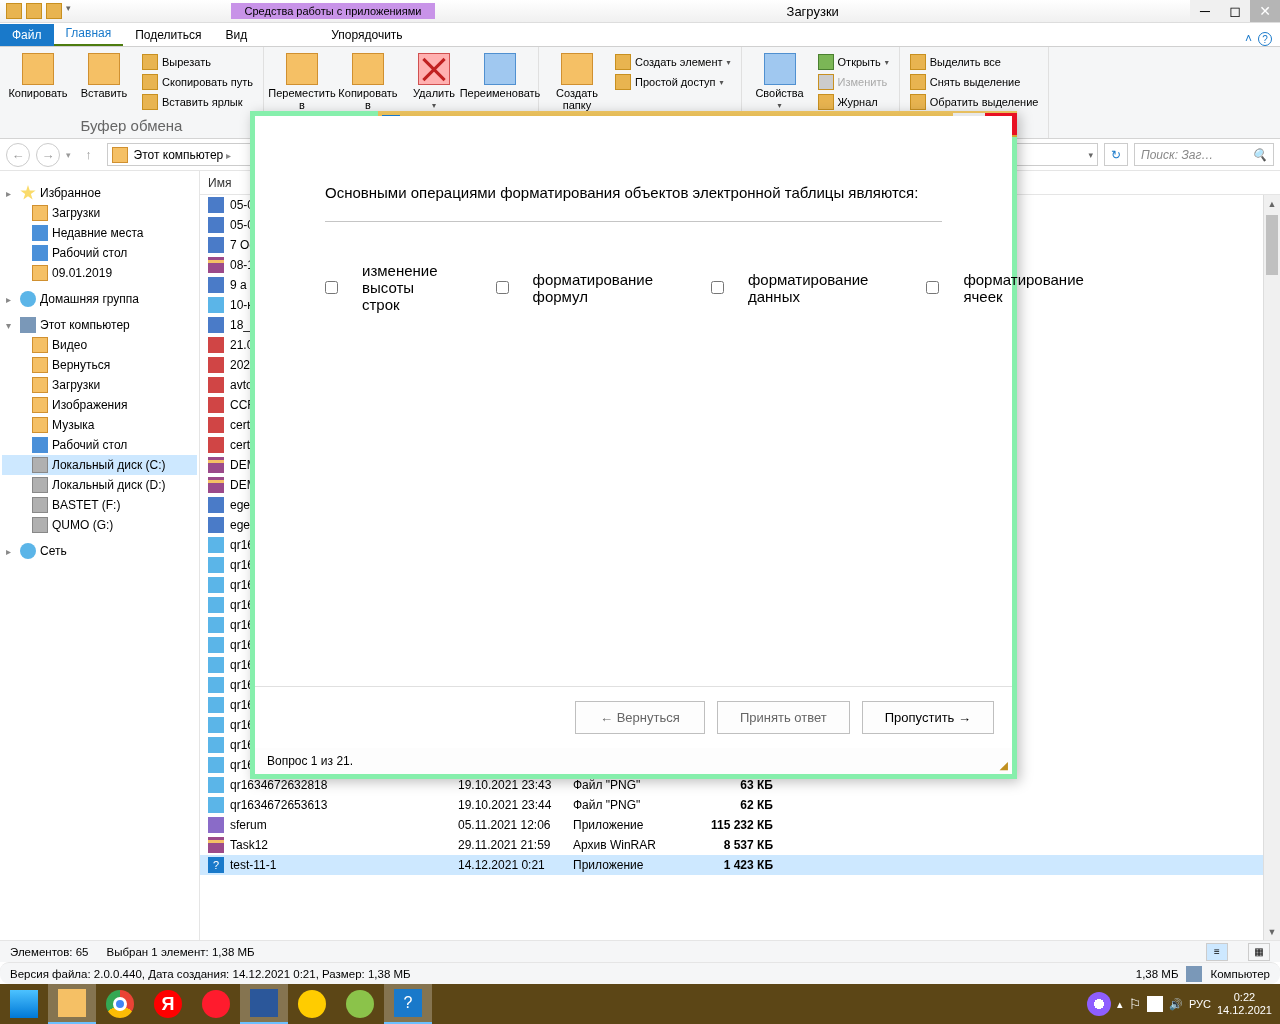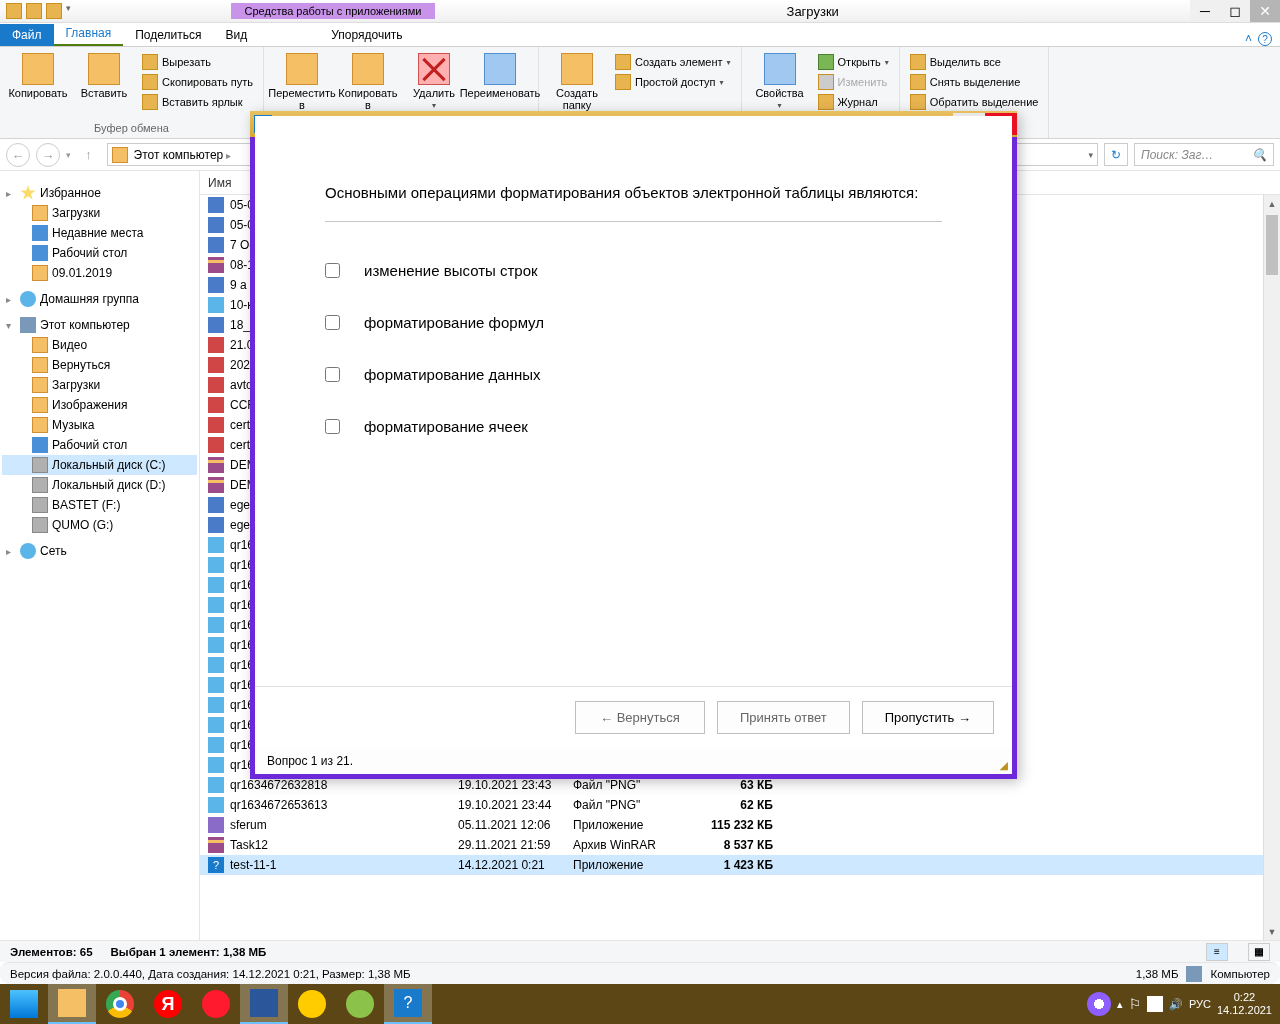--- a/index.html
+++ b/index.html
@@ -20,21 +20,21 @@
 .ribbon-tab { padding: 4px 12px; font-size: 12px; cursor: default; }
 .ribbon-tab.file { background: #1979ca; color: #fff; }
 .ribbon-tab.active { border-bottom: 2px solid #4d7c0f; color: #1979ca; }
 .ribbon-tabs .help { margin-left: auto; padding-right: 8px; color: #1979ca; display:flex; gap:6px; align-items:center;}
 .helpcir{width:14px;height:14px;border:1px solid #1979ca;border-radius:50%;display:flex;align-items:center;justify-content:center;font-size:10px;}
 
 
 .ribbon { height: 92px; background: #f5f6f7; border-bottom: 1px solid #d4d4d4; display: flex; font-size: 11px; }
 .ribbon-group { border-right: 1px solid #e0e0e0; padding: 2px 6px; display: flex; flex-direction: column; }
 .ribbon-group .items { display: flex; gap: 2px; flex: 1; align-items: flex-start; }
-.ribbon-group .label { text-align: center; font-size: 11px; color: #666; padding: 2px 0; }
+.ribbon-group .label { text-align: center; font-size: 15px; color: #666; padding: 2px 0; }
 .rbig { display: flex; flex-direction: column; align-items: center; width: 64px; padding-top: 4px; gap: 2px; }
 .rbig .ico { width: 32px; height: 32px; background: #f5c065; border: 1px solid #d09030; }
 .rbig.red .ico { background:#ffb0b0; border-color:#d05050; position:relative;}
 .rbig.red .ico:before,.rbig.red .ico:after{content:"";position:absolute;width:100%;height:3px;background:#c02020;top:14px;left:0;}
 .rbig.red .ico:before{transform:rotate(45deg);} .rbig.red .ico:after{transform:rotate(-45deg);}
 .rbig.blue .ico{background:#a0c8f0;border-color:#5090d0;}
 .rbig span { text-align: center; line-height: 1.1; }
 .rcol { display: flex; flex-direction: column; gap: 2px; padding-top: 4px; }
 .rline { display: flex; align-items: center; gap: 4px; padding: 1px 4px; white-space: nowrap; }
 .rline .sico { width: 16px; height: 16px; background: #e8b450; border: 1px solid #c89020; flex-shrink: 0; }
@@ -75,21 +75,21 @@
 .frow .fico { width: 16px; height: 16px; margin-right: 6px; flex-shrink: 0;}
 .fico.doc{background:#4a7bc8;} .fico.rar{background:#9b4a8a;position:relative;} .fico.rar:after{content:"";position:absolute;top:3px;left:0;width:100%;height:3px;background:#f5c065;}
 .fico.pdf{background:#d04545;} .fico.png{background:#5bb5e8;} .fico.exe{background:#8a6bc8;} .fico.q{background:#1979ca;color:#fff;font-size:11px;display:flex;align-items:center;justify-content:center;}
 .frow .c1{width:228px;white-space:nowrap;overflow:hidden;} .frow .c2{width:115px;} .frow .c3{width:120px;} .frow .c4{width:80px;text-align:right;font-weight:bold;}
 
 .scroll-v { position:absolute; right:0; top:24px; bottom:0; width:17px; background:#f0f0f0; border-left:1px solid #ddd;}
 .scroll-v .thumb{position:absolute;top:20px;left:2px;right:2px;height:60px;background:#c0c0c0;}
 .scroll-v .arr{height:17px;display:flex;align-items:center;justify-content:center;font-size:9px;color:#666;}
 
 
-.statusbar { height: 22px; background: #f5f6f7; border-top: 1px solid #e5e5e5; display: flex; align-items: center; padding: 0 10px; font-size: 11.5px; gap: 18px; font-weight: bold; }
+.statusbar { height: 22px; background: #f5f6f7; border-top: 1px solid #e5e5e5; display: flex; align-items: center; padding: 0 10px; font-size: 11.5px; gap: 18px; }
 .statusbar .spacer{flex:1;}
 .statusbar .view{width:22px;height:18px;border:1px solid #ccc;margin-left:2px;display:flex;align-items:center;justify-content:center;font-size:10px;}
 .statusbar .view.active{background:#cde8ff;}
 .statusicon{width:16px;height:16px;background:#7a98b8;}
 
 .detailbar { height: 22px; background: #f5f6f7; border-top: 1px solid #e5e5e5; display: flex; align-items: center; padding: 0 10px; font-size: 11.5px; justify-content:space-between;border-radius:9px;}
 .detailbar .right{display:flex;align-items:center;gap:8px;}
 
 
 .taskbar { height: 40px; background: #5c4616; display: flex; align-items: center; position: absolute; bottom: 0; left: 0; right: 0; }
@@ -105,33 +105,33 @@
 .taskico.word{background:#2b579a;}
 .taskico.ybr{background:#ffcc00;border-radius:50%;}
 .taskico.dot{background:#8bc34a;border-radius:50%;}
 .taskico.q{background:#1979ca;color:#fff;display:flex;align-items:center;justify-content:center;font-size:16px;}
 .tray{margin-left:auto;display:flex;align-items:center;gap:6px;padding-right:8px;color:#fff;font-size:11px;}
 .tray .trico{width:16px;height:16px;}
 .tray .clock{text-align:center;line-height:1.2;}
 .tray .ycirc{width:24px;height:24px;background:radial-gradient(circle,#fff 30%,#8e5eff 30%);border-radius:50%;}
 
 
-.quiz { position: absolute; left: 250px; top: 111px; width: 767px; height: 668px; background: #6d28d9; box-shadow: 3px 3px 12px rgba(0,0,0,.25); display:flex; flex-direction:column; z-index:100;}
+.quiz { position: absolute; left: 250px; top: 111px; width: 767px; height: 668px; background: #86efac; box-shadow: 3px 3px 12px rgba(0,0,0,.25); display:flex; flex-direction:column; z-index:100;align-items:flex-end;}
 .quiz-inner{position:absolute; inset:5px; background:#fff; display:flex; flex-direction:column;}
 .quiz .qhdr { height: 26px; display: flex; align-items: center; background: linear-gradient(#e8c060,#d6a830); padding-left:4px;}
 .quiz .qhdr .qico{width:18px;height:18px;background:#1979ca;color:#fff;display:flex;align-items:center;justify-content:center;font-size:13px;margin-right:8px;}
 .quiz .qhdr .qtitle{flex:1;font-size:12.5px;text-align:center;padding-right:40px;}
 .quiz .qhdr .qbtns{display:flex;}
 .quiz .qhdr .qbtn{width:32px;height:22px;display:flex;align-items:center;justify-content:center;font-size:13px;background:#e8e8e8;}
 .quiz .qhdr .qbtn.min{}
 .quiz .qhdr .qbtn.clo{background:#e81123;color:#fff;}
 .quiz .qbody{flex:1;padding:40px 70px 10px 70px;}
 .quiz .question{font-size:15px;line-height:1.4;margin-bottom:10px;}
 .quiz .qrule{height:1px;background:#c5c5c5;margin:18px 0 40px 0;}
-.quiz .answers{display:flex;flex-direction:column;gap:35px;padding-left:0;}
+.quiz .answers{display:flex;flex-direction:row;gap:56px;padding-left:0;}
 .quiz .ans{display:flex;align-items:center;gap:24px;font-size:15px;}
 .quiz .ans input{width:15px;height:15px;}
 .quiz .qfoot{border-top:1px solid #e0e0e0;padding:14px 18px;display:flex;justify-content:flex-end;gap:12px;}
 .quiz .qfbtn{border:1px solid #bfbfbf;background:#fdfdfd;padding:8px 22px;font-size:13px;min-width:130px;text-align:center;color:#666;}
 .quiz .qfbtn.primary{color:#000;}
 .quiz .qprog{padding:6px 12px;font-size:12px;background:#fdfdfd;position:relative;}
 .quiz .qprog .grip{position:absolute;right:4px;bottom:2px;font-size:11px;color:#c09020;}
 </style>
 </head>
 <body>

